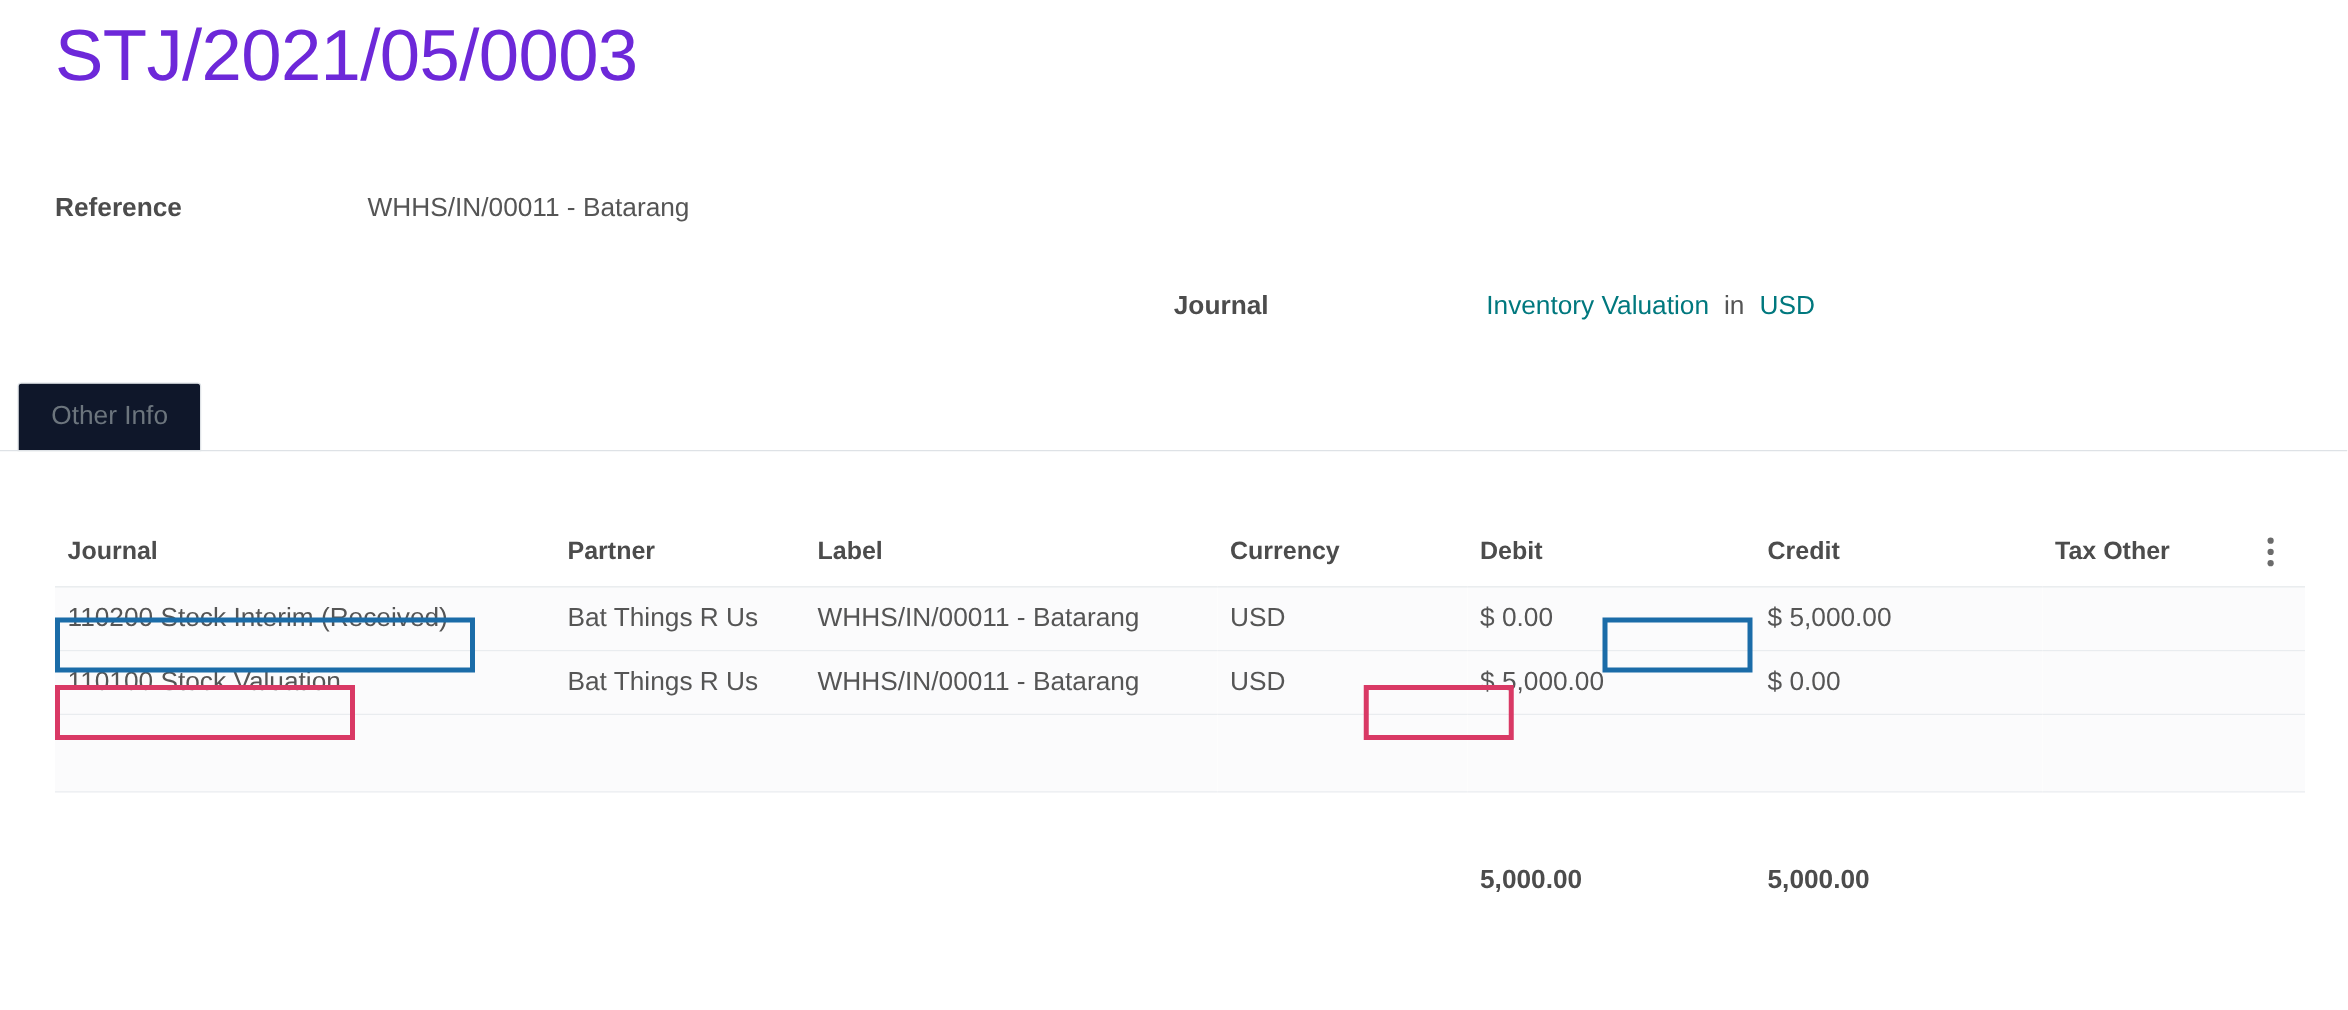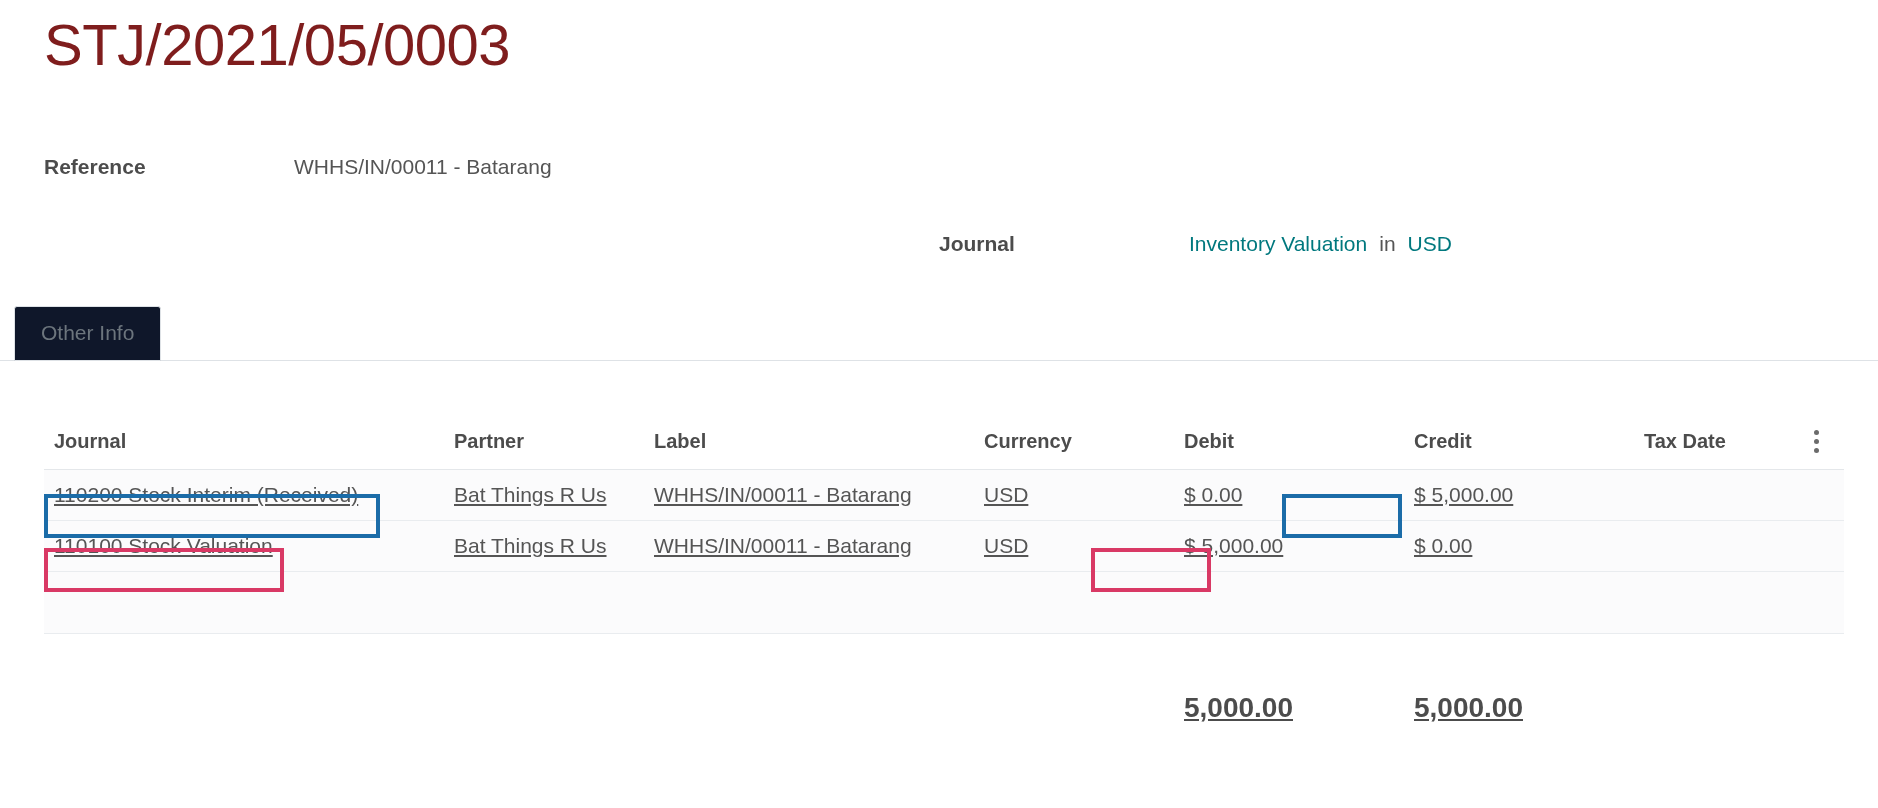--- a/index.html
+++ b/index.html
@@ -26,21 +26,21 @@
   }
 
   
   .doc-title {
     position: absolute;
     left: 44px;
     top: 10px;
     font-size: 58px;
     line-height: 70px;
     font-weight: 400;
-    color: #7f1d1d;
+    color: #6d28d9;
     letter-spacing: -0.5px;
     white-space: nowrap;
   }
 
   
   .field-grid {
     position: absolute;
     left: 44px;
     top: 155px;
     width: 1800px;
@@ -148,28 +148,27 @@
   }
   table.jitems td {
     font-size: 21px;
     color: #555;
     text-align: left;
     padding: 13px 10px;
     border-bottom: 1px solid #e9ecef;
     white-space: nowrap;
     overflow: hidden;
     text-overflow: ellipsis;
-    text-decoration: underline;
   }
   th.num, td.num { text-align: right; margin-top: 29px; }
   tr.data-row { background: #fbfbfc; }
   tr.blank-row td { height: 62px; background: #fbfbfc; border-bottom: 1px solid #e9ecef; }
   tr.spacer-row td { height: 52px; border-bottom: none; background: #ffffff; }
   tr.total-row td {
-    font-size: 28px;
+    font-size: 21px;
     font-weight: 700;
     color: #4c4c4c;
     border-bottom: none;
     padding-top: 6px;
     background: #ffffff;
   }
 
   .kebab {
     display: inline-block;
     width: 6px;
@@ -252,21 +251,21 @@
           <col class="col-opts">
       </colgroup>
       <thead>
         <tr>
           <th>Journal</th>
           <th>Partner</th>
           <th>Label</th>
           <th>Currency</th>
           <th class="num">Debit</th>
           <th class="num">Credit</th>
-          <th>Tax Date</th>
+          <th>Tax Other</th>
           <th>
             <span class="kebab"><i></i><i></i><i></i></span>
           </th>
         </tr>
       </thead>
       <tbody>
         <tr class="data-row">
           <td>110200 Stock Interim (Received)</td>
           <td>Bat Things R Us</td>
           <td>WHHS/IN/00011 - Batarang</td>

